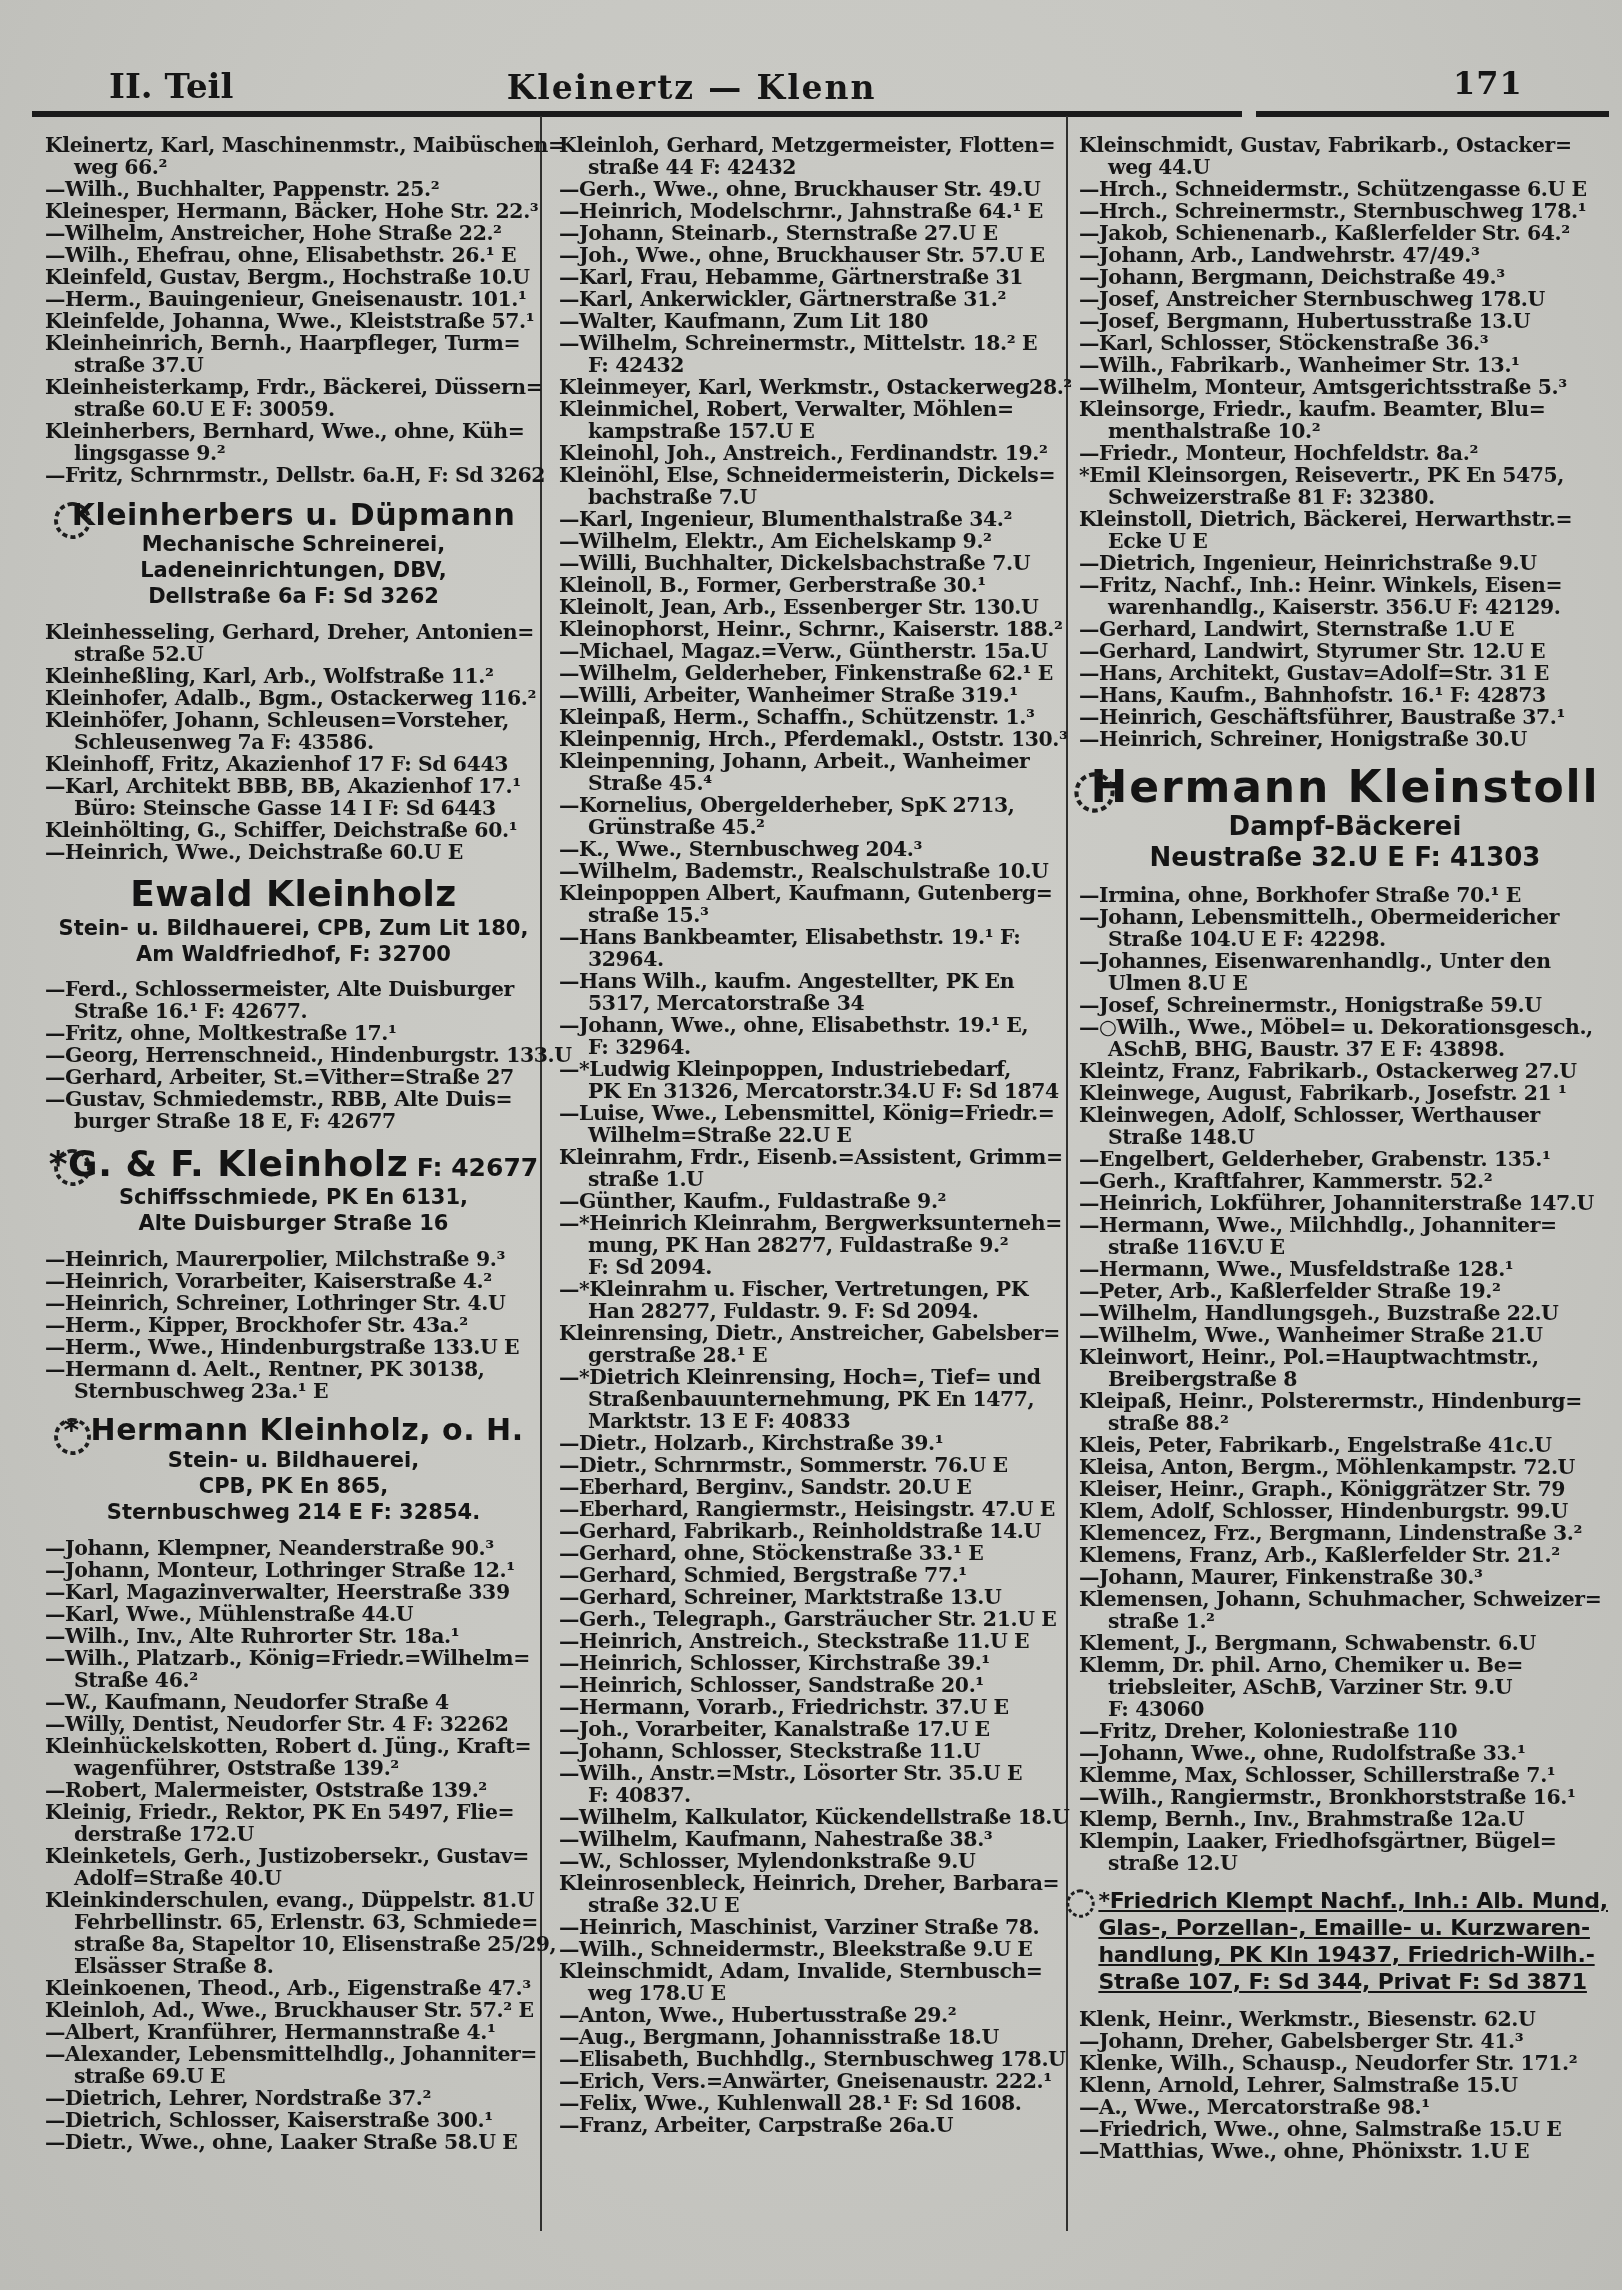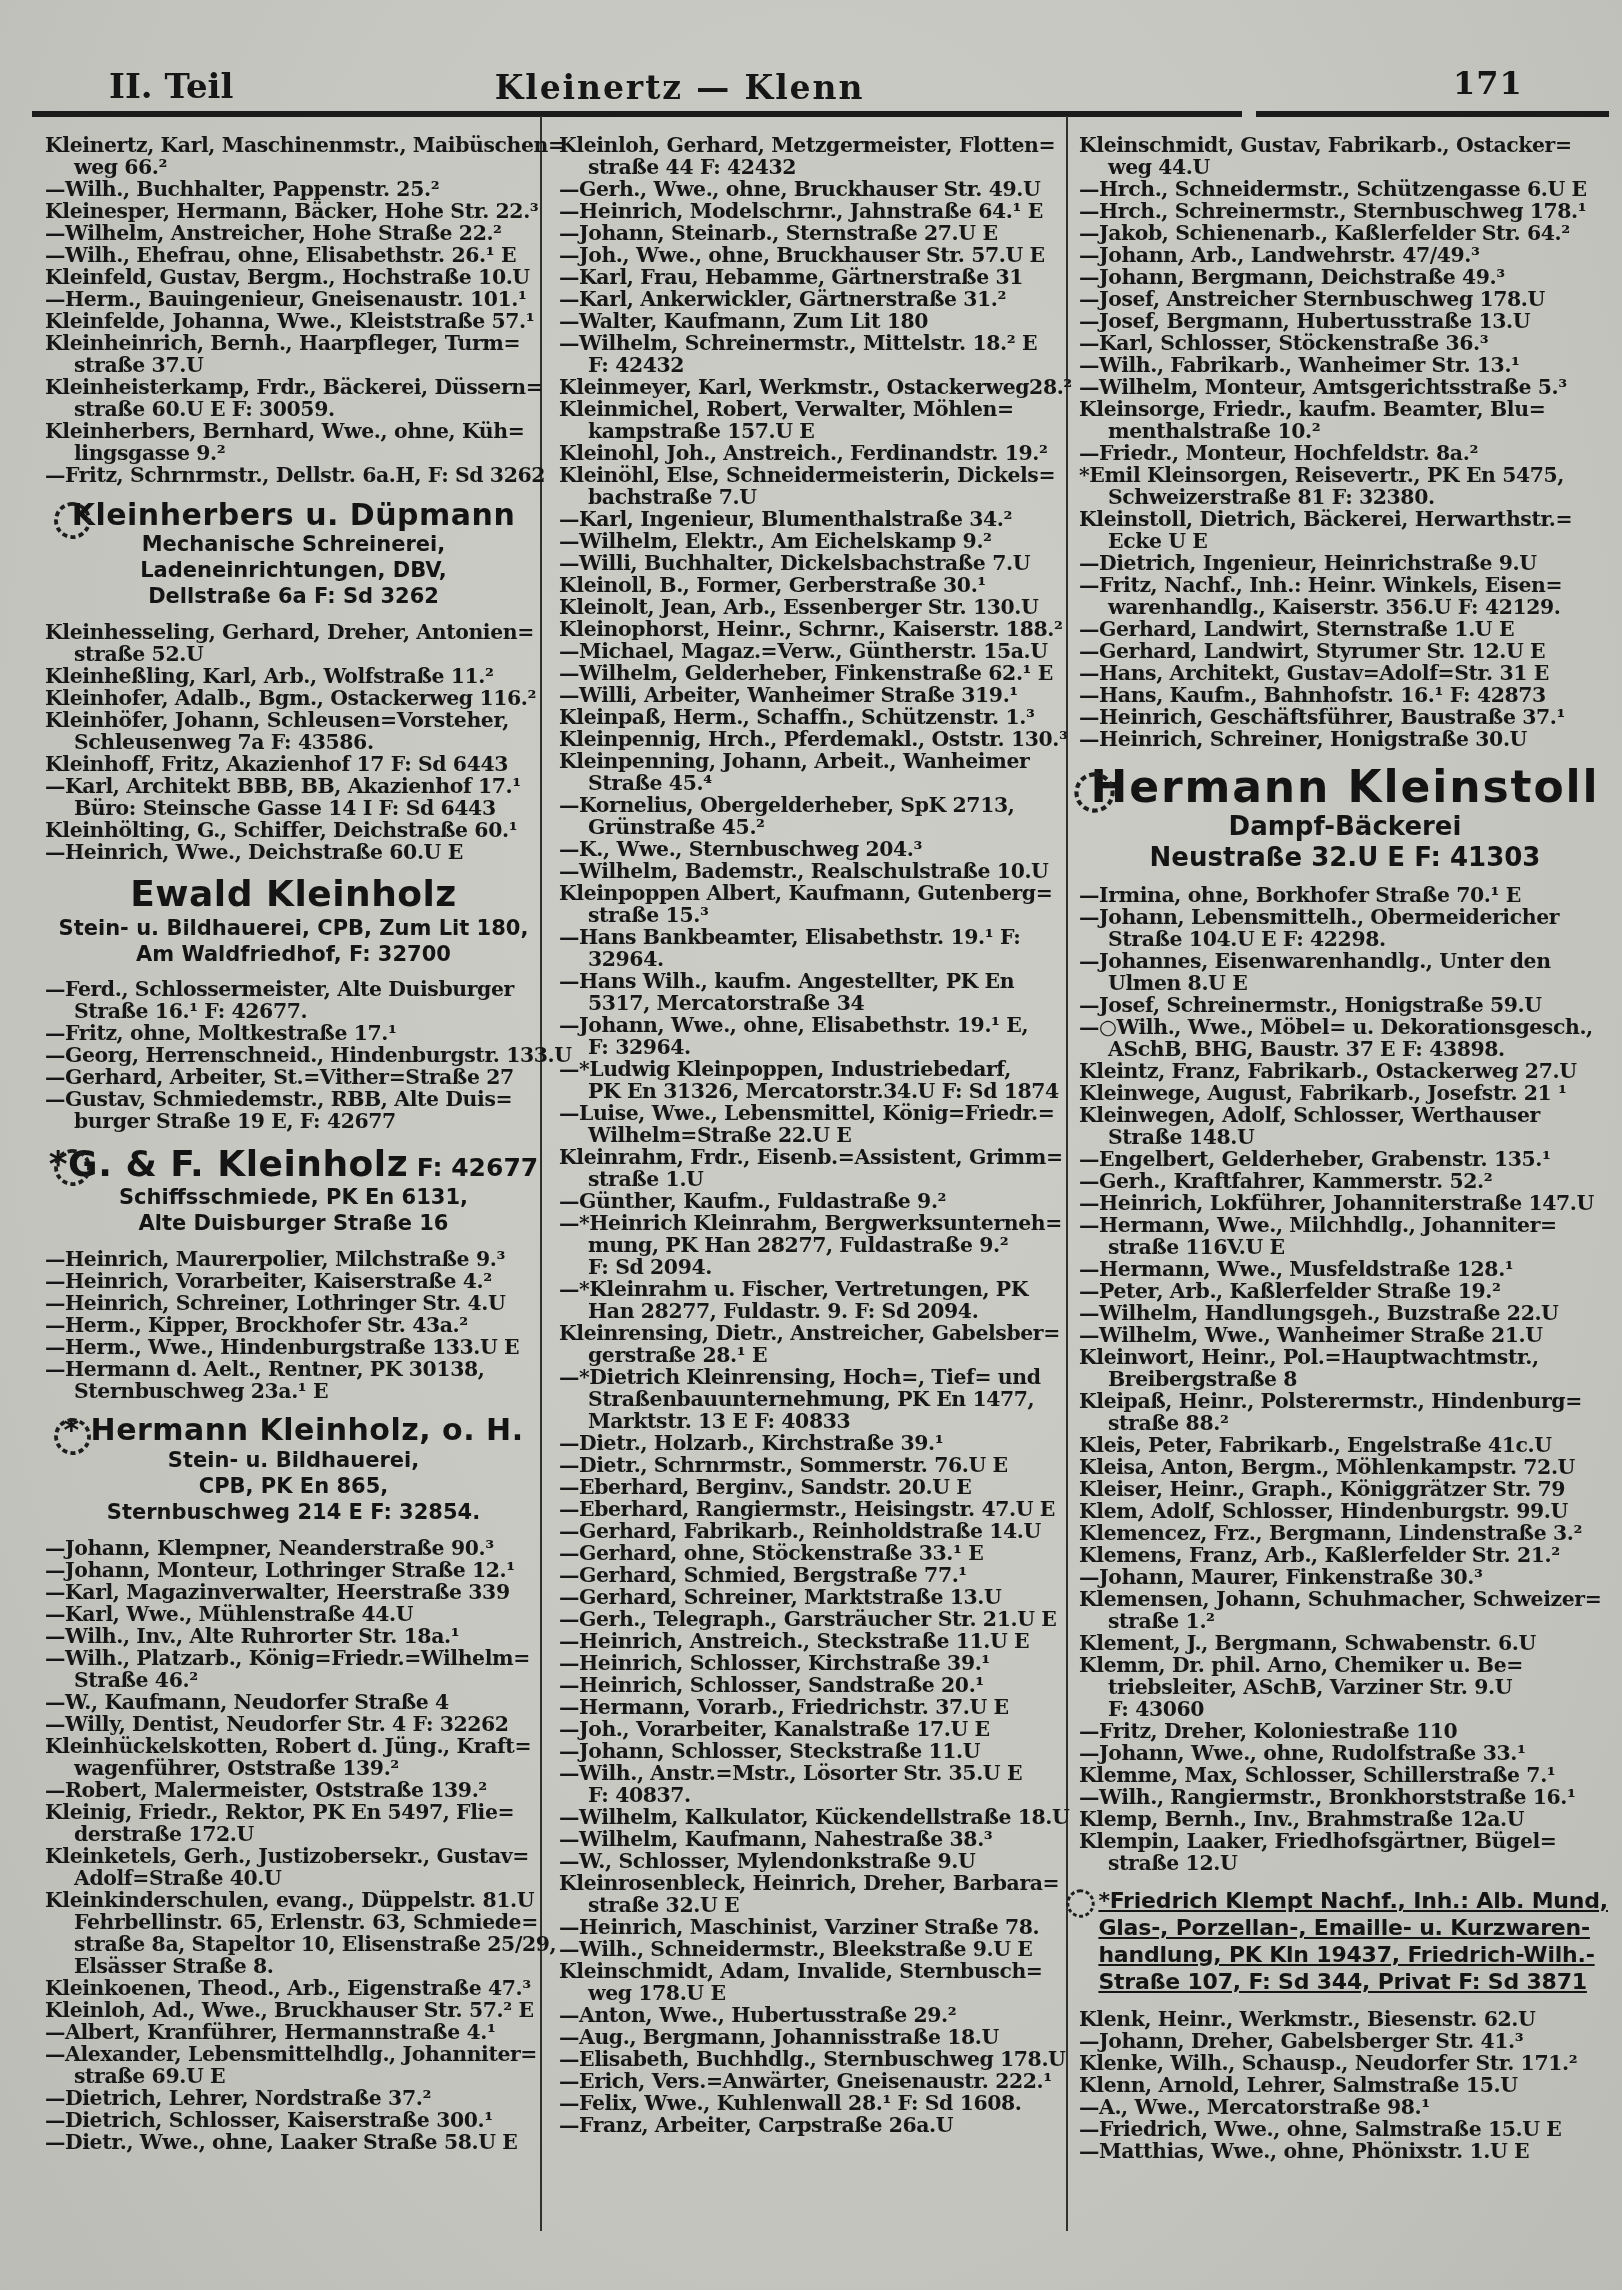--- a/index.html
+++ b/index.html
@@ -1,21 +1,21 @@
 <!DOCTYPE html>
 <html><head>
 <meta charset="utf-8">
 <style>
   html,body{margin:0;padding:0;background:#9a9a96;}
   .page{position:relative;width:1622px;height:2290px;margin:0 auto;overflow:hidden;
         background:radial-gradient(ellipse at 50% 38%, #cdcdc8 0%, #c7c7c2 55%, #bcbcb7 100%);
         color:#161616;}
   
   .hdr-left{position:absolute;left:109px;top:66px;font-family:"DejaVu Serif",serif;font-weight:bold;font-size:34px;}
-  .hdr-center{position:absolute;left:408px;top:68px;width:543px;text-align:center;
+  .hdr-center{position:absolute;left:420px;top:68px;width:543px;text-align:center;
         font-family:"DejaVu Serif",serif;font-weight:bold;font-size:33px;letter-spacing:1.9px;}
   .hdr-right{position:absolute;left:1453px;top:64px;font-family:"DejaVu Serif",serif;font-weight:bold;font-size:32px;letter-spacing:1px;}
   .rule{position:absolute;top:111px;height:5.8px;background:#1b1b1b;}
   #rule-l{left:32px;width:1210px;}
   #rule-r{left:1256px;width:353px;}
   .vdiv{position:absolute;top:116px;width:1.9px;height:2115px;background:#30302e;}
   #vdiv1{left:540px;}
   #vdiv2{left:1066px;}
   
   .col{position:absolute;top:134px;}
@@ -93,21 +93,21 @@
         <div class="ad-title"><span>Ewald Kleinholz</span></div>
         <div class="ad-ln">Stein- u. Bildhauerei, CPB, Zum Lit 180,</div>
         <div class="ad-ln">Am Waldfriedhof, F: 32700</div>
       </div>
       <div class="ln">—Ferd., Schlossermeister, Alte Duisburger</div>
       <div class="ln cont">Straße 16.¹  F: 42677.</div>
       <div class="ln">—Fritz, ohne, Moltkestraße 17.¹</div>
       <div class="ln">—Georg, Herrenschneid., Hindenburgstr. 133.U</div>
       <div class="ln">—Gerhard, Arbeiter, St.=Vither=Straße 27</div>
       <div class="ln">—Gustav, Schmiedemstr., RBB, Alte Duis=</div>
-      <div class="ln cont">burger Straße 19 E, F: 42677</div>
+      <div class="ln cont">burger Straße 18 E, F: 42677</div>
       <div class="ad ad-center ad-lg">
         <span class="wreath"><svg viewBox="0 0 26 26">
             <path d="M13 3 A10 10 0 1 0 13.02 3" fill="none" stroke="#1d1d1d" stroke-width="2.3" stroke-dasharray="3 2"></path>
           </svg></span>
         <div class="ad-title"><span>*G. &amp; F. Kleinholz</span><span class="ad-suffix">  F: 42677</span></div>
         <div class="ad-ln">Schiffsschmiede, PK En 6131,</div>
         <div class="ad-ln">Alte Duisburger Straße 16</div>
       </div>
       <div class="ln">—Heinrich, Maurerpolier, Milchstraße 9.³</div>
       <div class="ln">—Heinrich, Vorarbeiter, Kaiserstraße 4.²</div>

